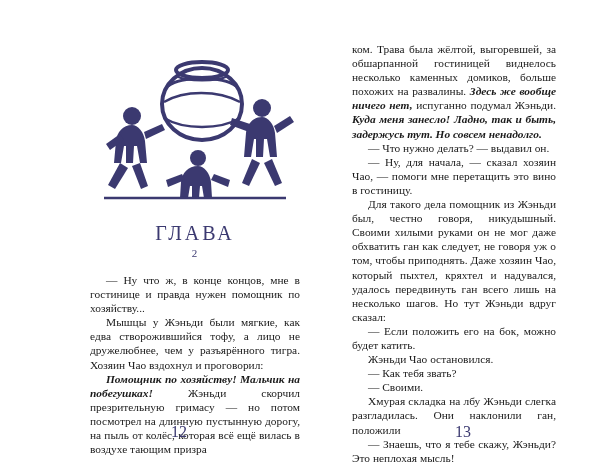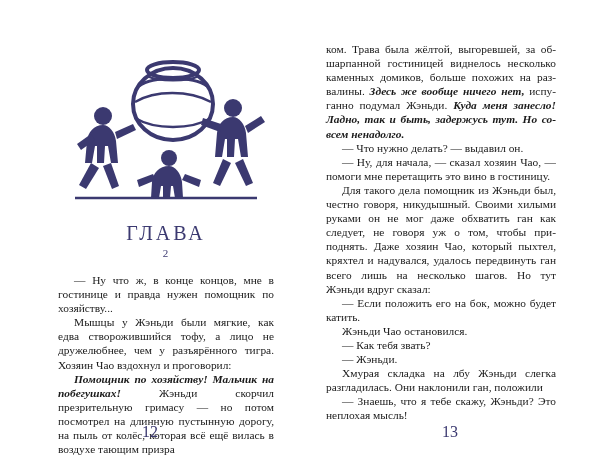--- a/index.html
+++ b/index.html
@@ -22,20 +22,21 @@
     box-sizing: border-box;
   }
   .page {
     position: relative;
     box-sizing: border-box;
     height: 463px;
   }
   .page-left {
     width: 300px;
     padding: 42px 26px 30px 58px;
+    margin-left: 32px;
   }
   .page-right {
     width: 300px;
     padding: 42px 44px 30px 26px;
   }
 
   
   .illo-wrap {
     width: 100%;
     display: flex;
@@ -157,21 +158,21 @@
 
   <div class="page page-right">
     <div>
       <p class="body noindent"><span>ком. Трава была жёлтой, выгоревшей, за об­шарпанной гостиницей виднелось несколько каменных домиков, больше похожих на раз­валины. </span><span class="ital">Здесь же вообще ничего нет,</span><span> испу­ганно подумал Жэньди. </span><span class="ital">Куда меня занесло! Ладно, так и быть, задержусь тут. Но со­всем ненадолго.</span></p>
       <p class="body"><span>— Что нужно делать? — выдавил он.</span></p>
       <p class="body"><span>— Ну, для начала, — сказал хозяин Чао, — помоги мне перетащить это вино в гостиницу.</span></p>
       <p class="body"><span>Для такого дела помощник из Жэньди был, честно говоря, никудышный. Своими хилыми руками он не мог даже обхватить ган как следует, не говоря уж о том, чтобы при­поднять. Даже хозяин Чао, который пыхтел, кряхтел и надувался, удалось передвинуть ган всего лишь на несколько шагов. Но тут Жэньди вдруг сказал:</span></p>
       <p class="body"><span>— Если положить его на бок, можно бу­дет катить.</span></p>
       <p class="body"><span>Жэньди Чао остановился.</span></p>
       <p class="body"><span>— Как тебя звать?</span></p>
-      <p class="body"><span>— Жэньди.</span></p>
+      <p class="body"><span>— Своими.</span></p>
       <p class="body"><span>Хмурая складка на лбу Жэньди слегка разгладилась. Они наклонили ган, положили</span></p>
       <p class="body"><span>— Знаешь, что я тебе скажу, Жэньди? Это неплохая мысль!</span></p>
     </div>
 
     <div class="folio folio-right">13</div>
   </div>
 
 </div>
 
 </body></html>

